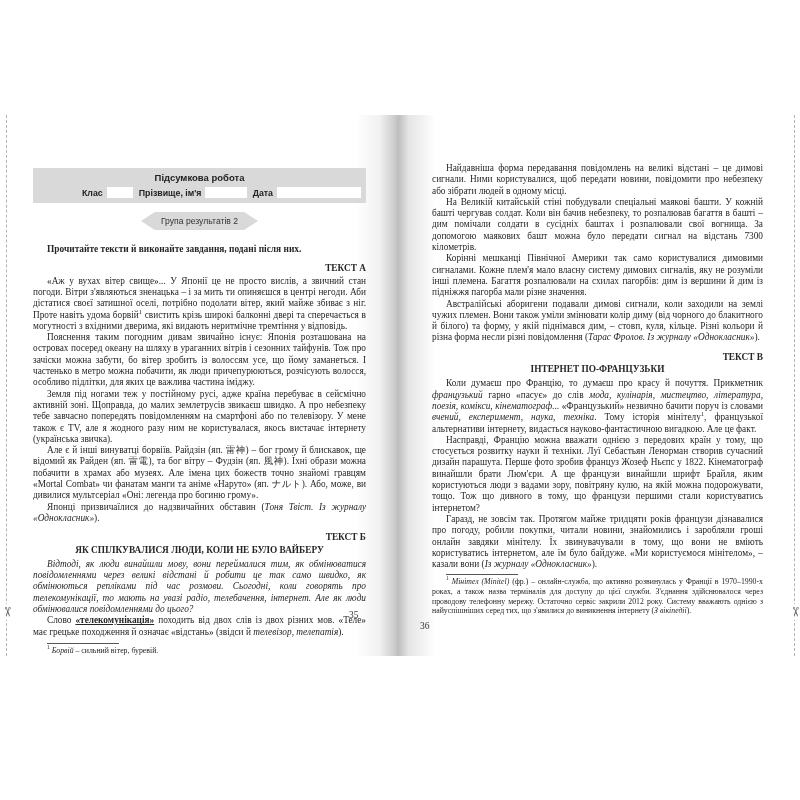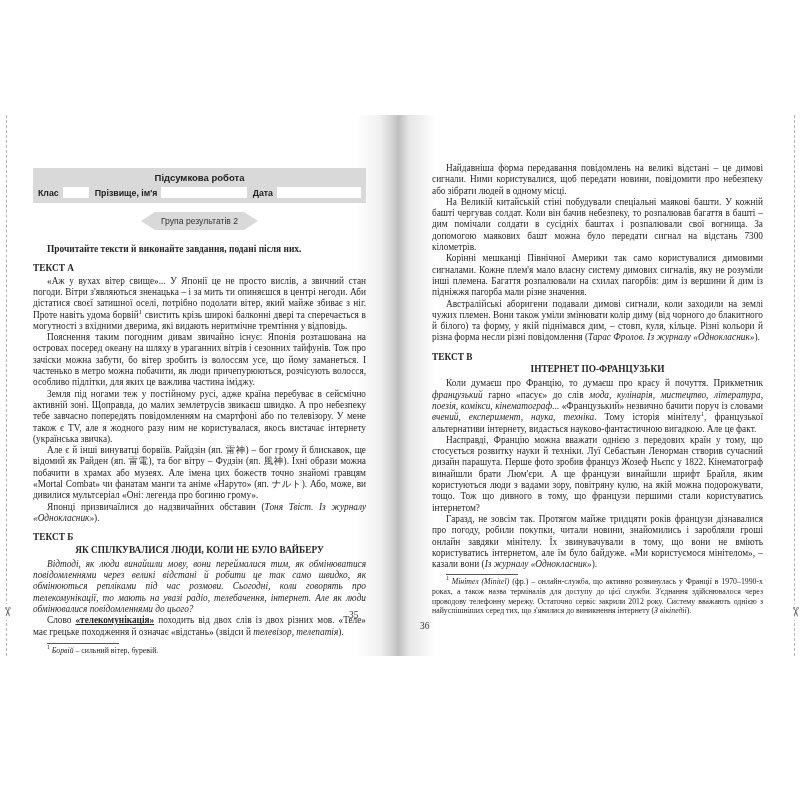--- a/index.html
+++ b/index.html
@@ -22,38 +22,38 @@
                      rgba(0,0,0,0.20) 48%, rgba(0,0,0,0.26) 53%, rgba(0,0,0,0.10) 66%,
                      rgba(0,0,0,0) 100%);}
 
   .page{position:absolute;top:115px;height:541px;overflow:hidden;}
   #page-left{left:33px;width:333px;padding-top:53px;box-sizing:border-box;}
   #page-right{left:432px;width:331px;padding-top:48px;box-sizing:border-box;}
 
   
   #header-band{background:#d9d9d9;padding:4px 5px 5px 5px;font-family:"Liberation Sans", sans-serif;}
   #header-title{text-align:center;font-weight:bold;font-size:9.5px;color:#222;margin-bottom:4px;}
-  #header-fields{display:flex;align-items:center;font-size:8.8px;font-weight:bold;color:#222;}
+  #header-fields{display:flex;align-items:center;font-size:8.8px;font-weight:bold;color:#222;margin-left:44px;}
   .field-label{white-space:nowrap;}
   .field-box{background:#ffffff;height:11px;margin:0 6px 0 4px;}
   #class-box{width:26px;}
   #name-box{flex:1;}
   #date-box{width:84px;margin-right:0;}
 
   
   #badge-row{text-align:center;margin:7px 0 14px 0;}
   #group-badge{display:inline-block;background:#d9d9d9;color:#333;
                font-family:"Liberation Sans", sans-serif;font-size:8.6px;
                padding:4px 20px;
                clip-path:polygon(14px 0, calc(100% - 14px) 0, 100% 50%, calc(100% - 14px) 100%, 14px 100%, 0 50%);}
 
   #instruction{font-weight:bold;font-size:9.4px;line-height:11.4px;text-indent:14px;margin:2px 0 0 0;}
 
   
-  .blk{font-size:9.3px;line-height:11.3px;margin:0;}
+  .blk{font-size:9.3px;line-height:11.3px;margin:0;text-align:right;}
   .h1{font-weight:bold;margin:8px 0 1px 0;}
   .h2{font-weight:bold;text-align:center;margin:1px 0 3px 0;}
   .p{text-align:justify;text-indent:14px;}
   .pc{text-align:justify;text-indent:0;}
   .it{font-style:italic;}
   .i{font-style:italic;}
   .b{font-weight:bold;text-decoration:underline;}
   sup{font-size:70%;line-height:0;}
 
   

